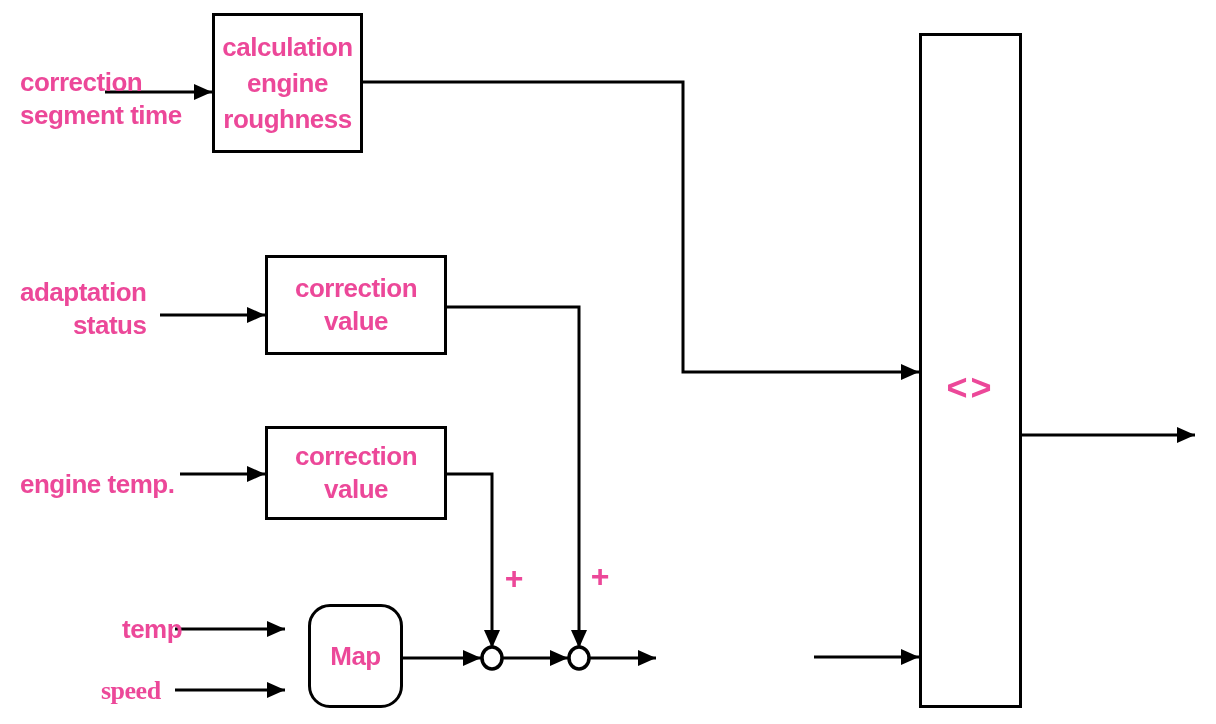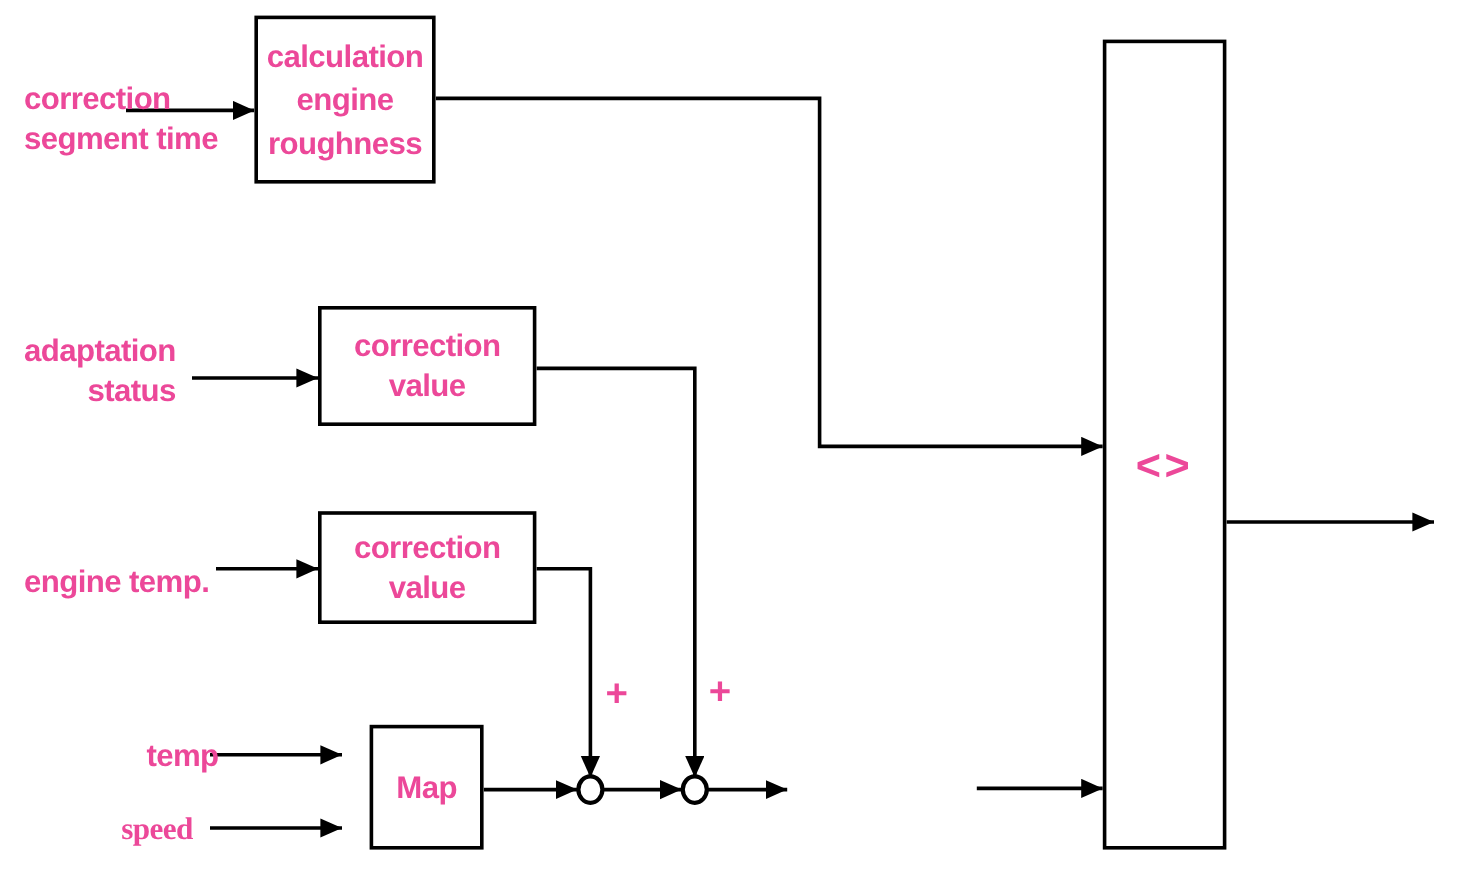--- a/index.html
+++ b/index.html
@@ -30,21 +30,21 @@
     text-align: center;
     font-weight: bold;
     font-size: 26px;
     line-height: 36px;
     letter-spacing: -0.5px;
     white-space: pre-line;
   }
   .box-calc   { left: 212px; top: 13px;  width: 151px; height: 140px; }
   .box-corr1  { left: 265px; top: 255px; width: 182px; height: 100px; line-height: 33px; }
   .box-corr2  { left: 265px; top: 426px; width: 182px; height: 94px;  line-height: 33px; }
-  .box-map    { left: 308px; top: 604px; width: 95px;  height: 104px; }
+  .box-map    { left: 308px; top: 604px; width: 95px;  height: 104px; border-radius: 22px; }
   .box-change { left: 656px; top: 613px; width: 158px; height: 94px;  line-height: 38px; }
   .box-comp   { left: 919px; top: 33px;  width: 103px; height: 675px; display: block; }
   .comp-label {
     position: absolute;
     left: 0; right: 0;
     top: 334px;
     text-align: center;
     font-weight: bold;
     font-size: 36px;
     letter-spacing: 3px;

